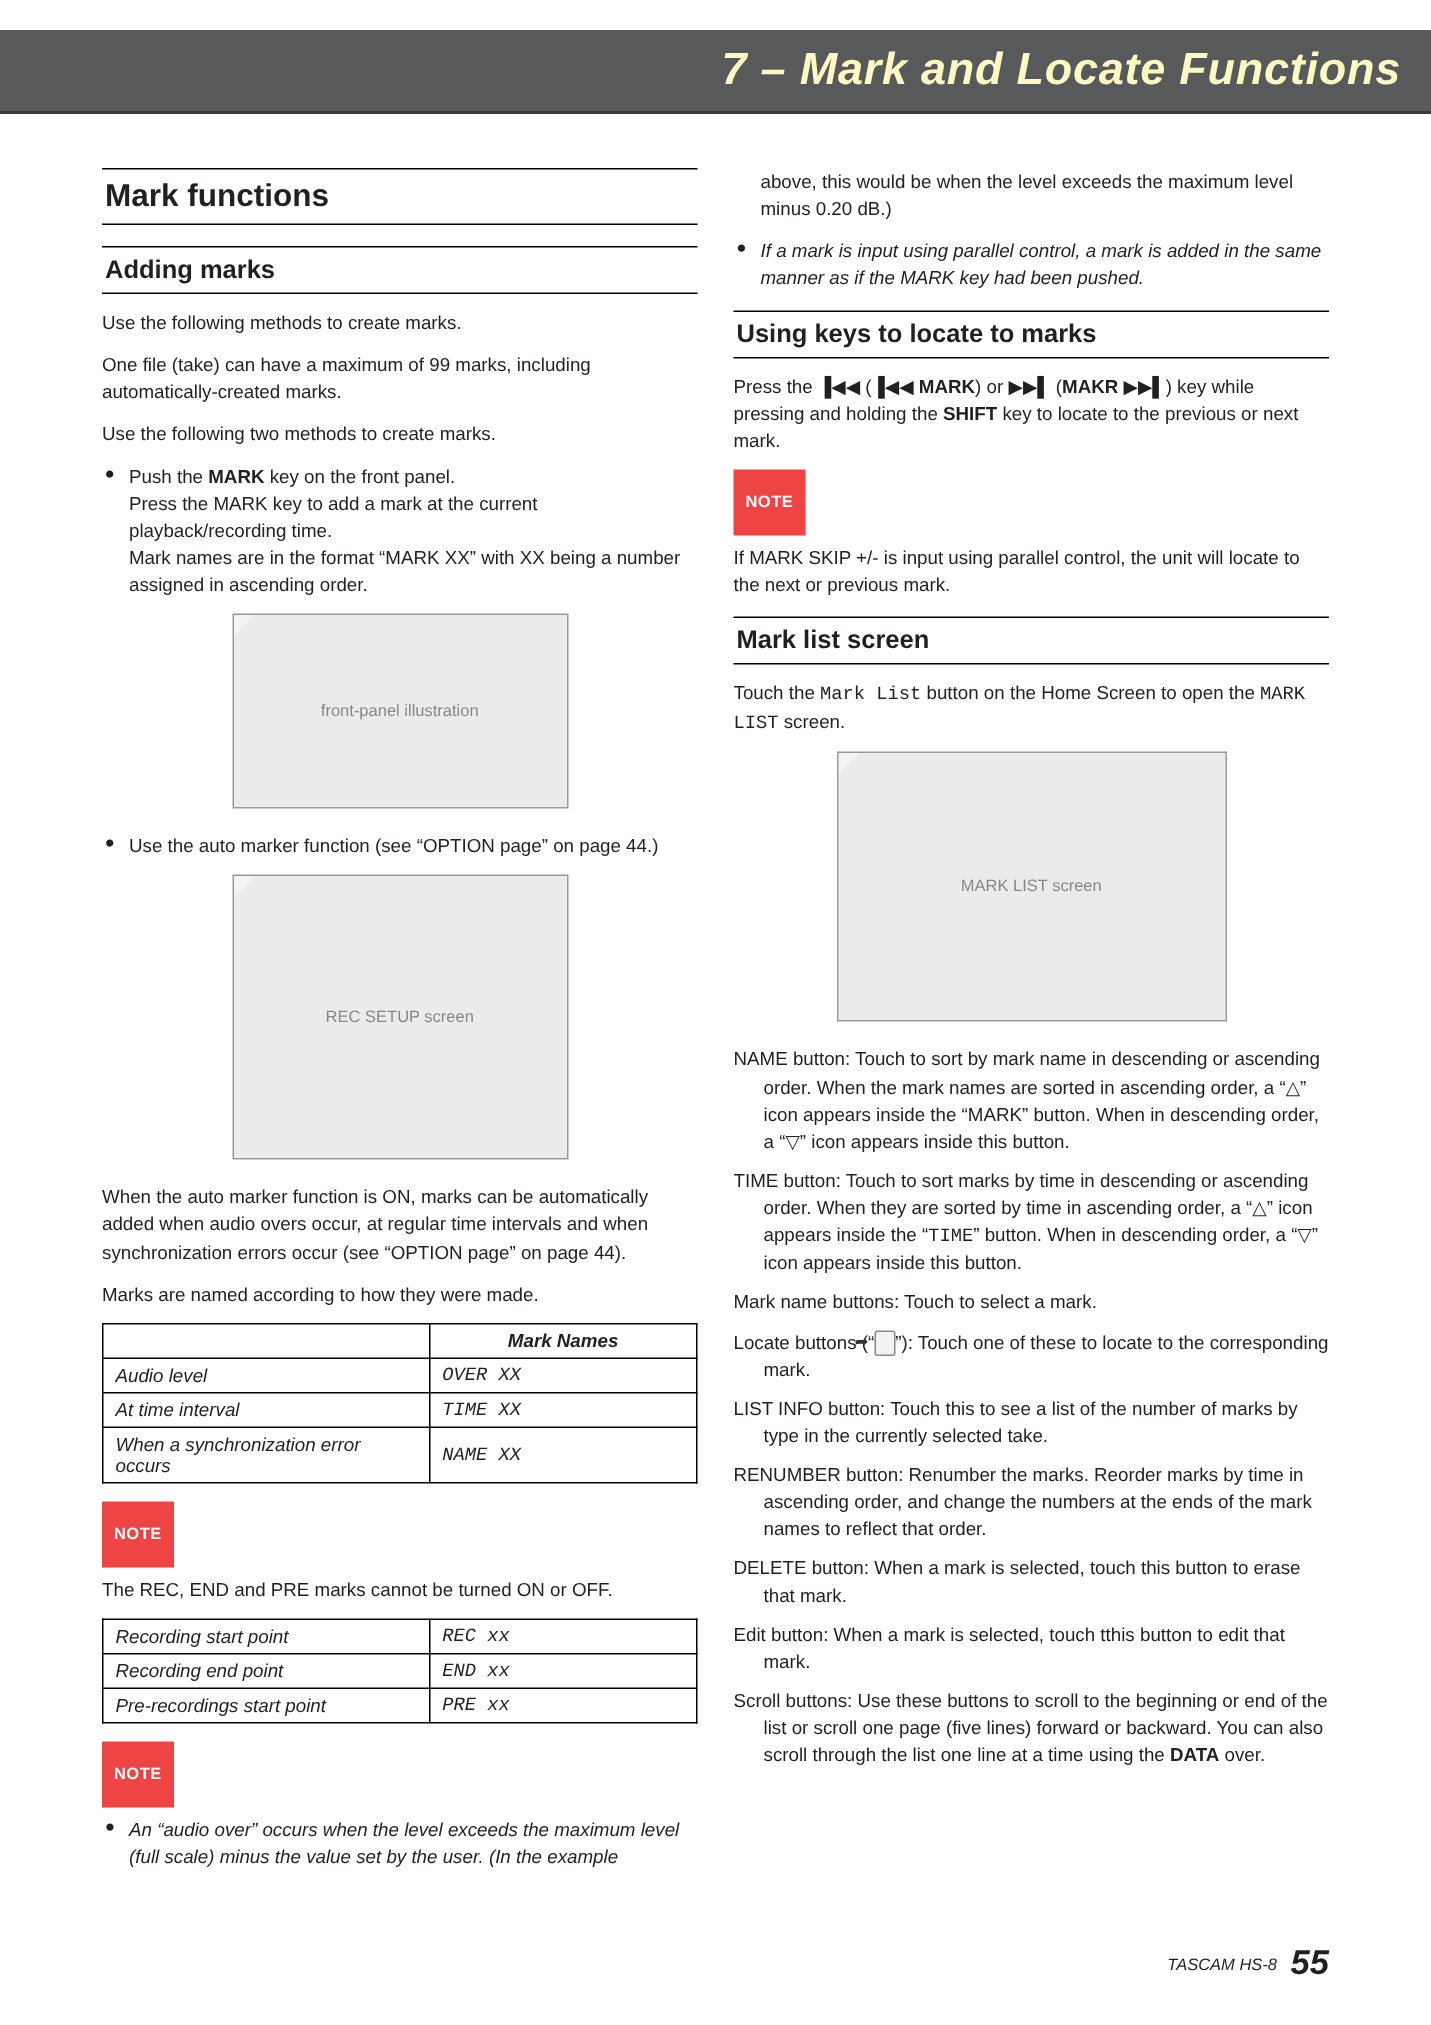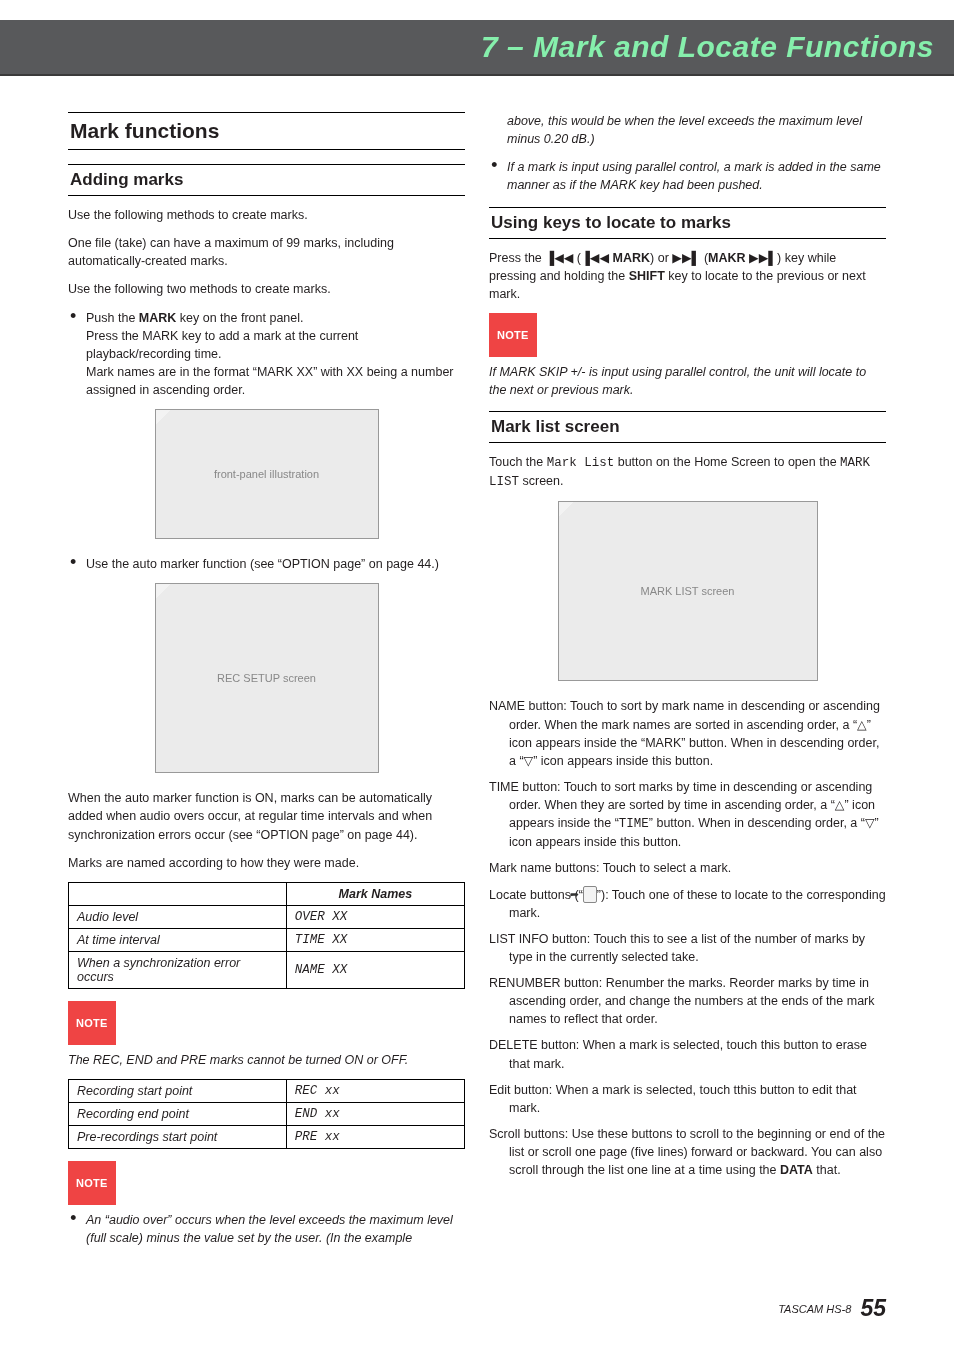--- a/index.html
+++ b/index.html
@@ -1,20 +1,20 @@
 <!DOCTYPE html>
 <html><head>
 <meta charset="utf-8">
 <style>
   * { box-sizing: border-box; margin: 0; padding: 0; }
   html, body { width: 954px; height: 1350px; background: #fff; font-family: Arial, Helvetica, sans-serif; color: #231f20; }
   .page { width: 954px; height: 1350px; position: relative; padding: 20px 68px 40px 68px; }
   .chapter-bar {
     background: #58595b; 
-    color: #86efac;
+    color: #fef9c3;
     font-weight: 900;
     font-size: 30px;
     padding: 10px 20px 10px 0;
     text-align: right;
     margin: 0 -68px 36px -68px;
     border-bottom: 2px solid #3a3a3a;
     font-style: italic;
     letter-spacing: 0.5px;
   }
   .cols { display: flex; gap: 24px; }
@@ -23,21 +23,21 @@
     font-size: 21px; font-weight: 700;
     border-top: 1.5px solid #000; border-bottom: 1.5px solid #000;
     padding: 6px 2px; margin-bottom: 14px;
   }
   h3.sub {
     font-size: 17px; font-weight: 700;
     border-top: 1px solid #000; border-bottom: 1px solid #000;
     padding: 5px 2px; margin: 12px 0 10px 0;
   }
   p.body { font-size: 12.5px; margin: 0 0 10px 0; line-height: 1.45; }
-  p.italic { font-style: italic; }
+  p.italic { }
   ul.blist { list-style: none; padding-left: 18px; margin: 0 0 10px 0; }
   ul.blist > li { position: relative; font-size: 12.5px; line-height: 1.45; margin-bottom: 8px; }
   ul.blist > li::before { content: "•"; position: absolute; left: -16px; top: 0; font-size: 18px; line-height: 14px; }
   ul.blist > li.italic, ul.blist > li.italic p { font-style: italic; }
   .indent { margin-left: 18px; font-size: 12.5px; line-height: 1.45; margin-bottom: 8px; }
   .note-badge { display: inline-block; background: #ef4444; color: #fff; font-size: 11px; font-weight: 700; padding: 16px 8px; margin-bottom: 6px; letter-spacing: 0.3px; }
   strong { font-weight: 700; }
   .mono { font-family: "Courier New", monospace; }
   .img-placeholder {
     width: 224px; height: 130px; border: 1px solid #999; margin: 8px auto 16px;
@@ -171,21 +171,21 @@
         </span>
         <span class="term">Mark name buttons: Touch to select a mark.</span>
         <span class="term">
           <span>Locate buttons (“</span><span class="locate-glyph">➦</span><span>”): Touch one of these to locate to the corresponding mark.</span>
         </span>
         <span class="term">LIST INFO button: Touch this to see a list of the number of marks by type in the currently selected take.</span>
         <span class="term">RENUMBER button: Renumber the marks. Reorder marks by time in ascending order, and change the numbers at the ends of the mark names to reflect that order.</span>
         <span class="term">DELETE button: When a mark is selected, touch this button to erase that mark.</span>
         <span class="term">Edit button: When a mark is selected, touch tthis button to edit that mark.</span>
         <span class="term">
-          <span>Scroll buttons: Use these buttons to scroll to the beginning or end of the list or scroll one page (five lines) forward or backward. You can also scroll through the list one line at a time using the </span><strong>DATA</strong><span> that.</span>
+          <span>Scroll buttons: Use these buttons to scroll to the beginning or end of the list or scroll one page (five lines) forward or backward. You can also scroll through the list one line at a time using the </span><strong>DATA</strong><span> over.</span>
         </span>
       </div>
     </div>
   </div>
 
   <div class="footer">
     <span>TASCAM  HS-8</span>
     <span class="pn">55</span>
   </div>
 </div>

